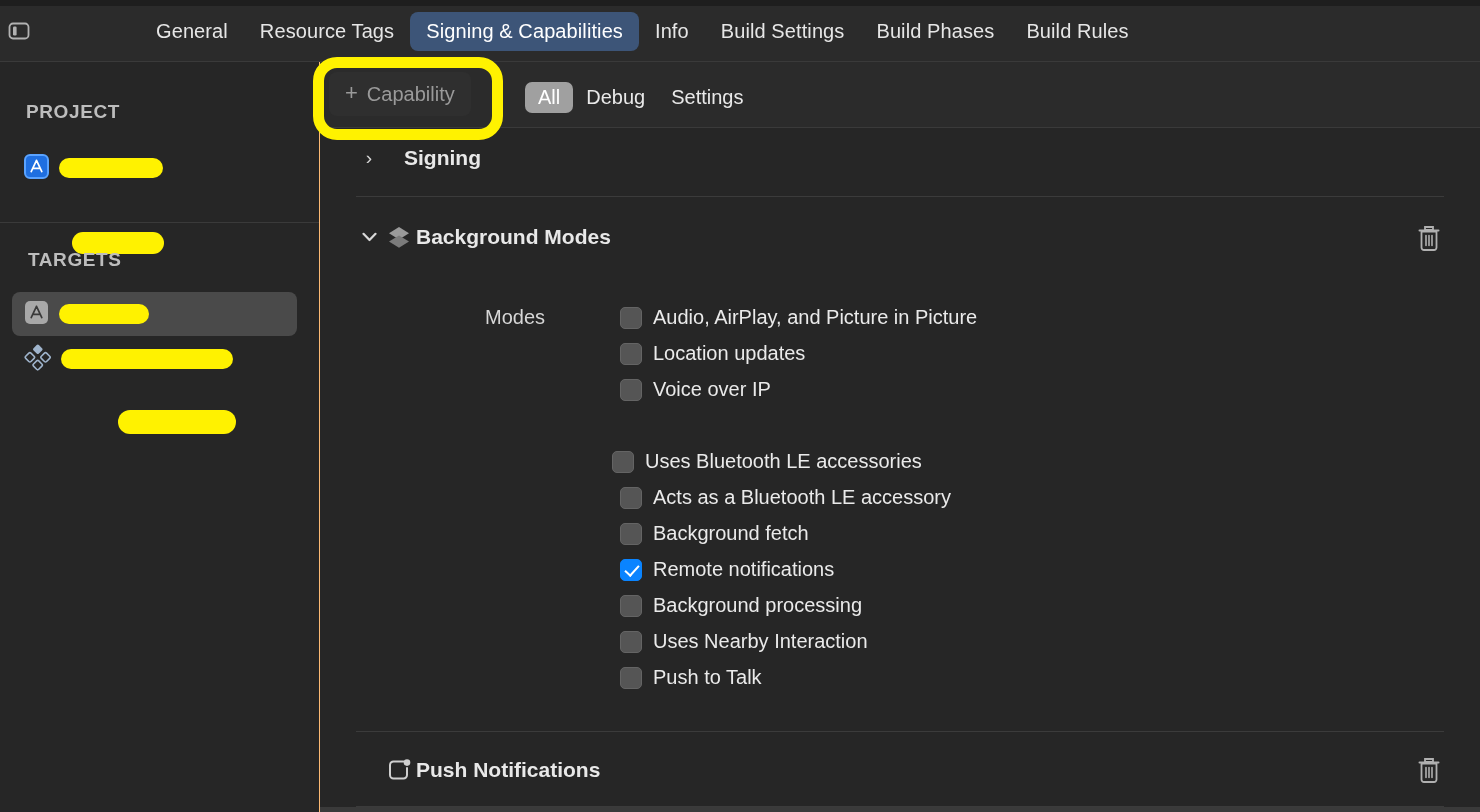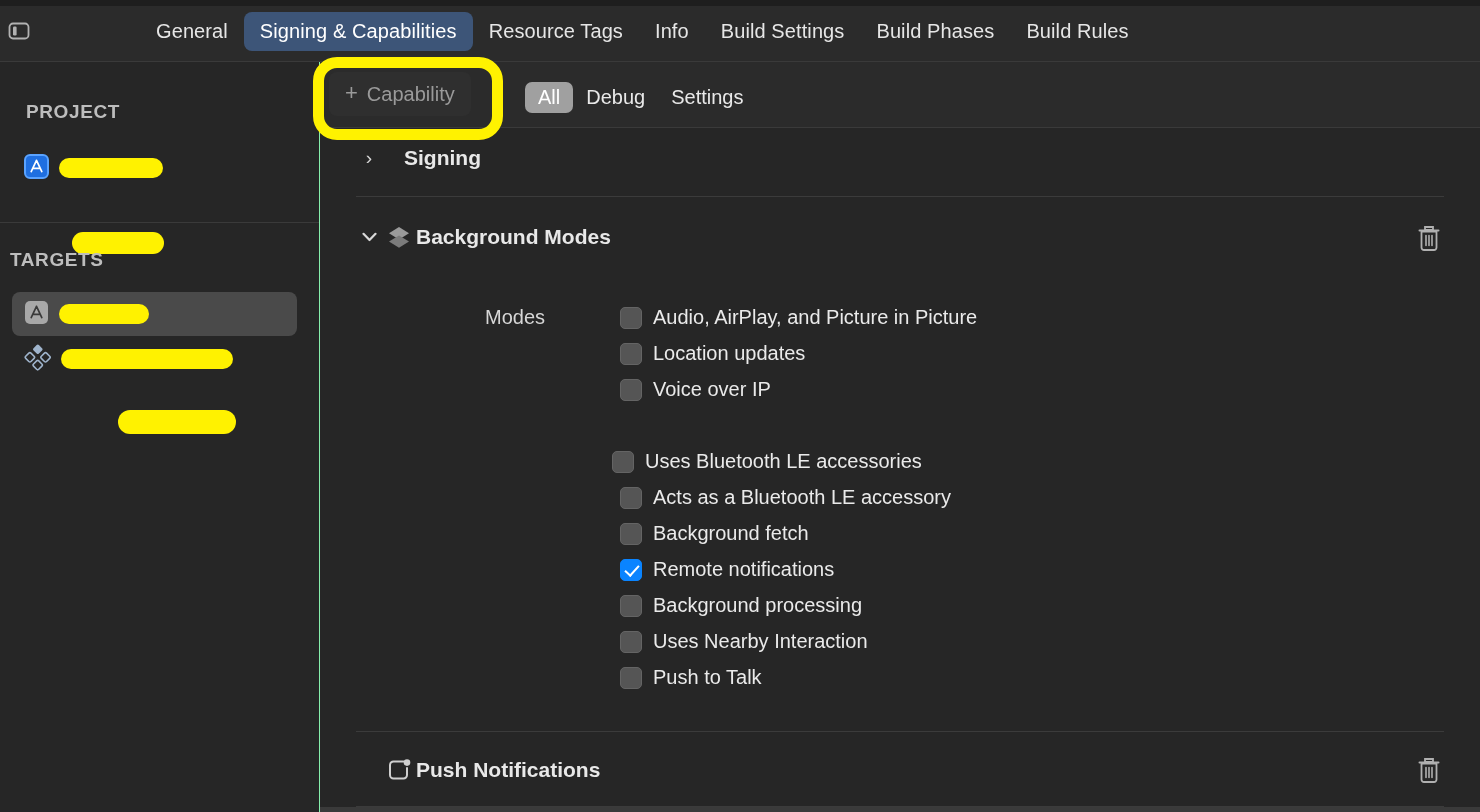--- a/index.html
+++ b/index.html
@@ -2,21 +2,21 @@
 <html><head>
 <meta charset="utf-8">
 <style>
   * { box-sizing: border-box; margin: 0; padding: 0; }
   html, body {
     width: 1480px; height: 812px;
     background: #1e1e1e;
     font-family: "Liberation Sans", sans-serif;
     overflow: hidden;
   }
-  #app { position: relative; width: 1480px; height: 812px; background: #86efac; }
+  #app { position: relative; width: 1480px; height: 812px; background: #fdba74; }
 
   
   .tabbar {
     position: absolute; left: 0; top: 0; width: 1480px; height: 62px;
     background: #2b2b2b;
     border-bottom: 1px solid #3a3a3a;
     display: flex; align-items: center;
   }
   .tabbar:before {
     content: ""; position: absolute; left: 0; top: 0; width: 1480px; height: 6px;
@@ -139,22 +139,22 @@
 
   <div class="tabbar">
     <div class="sidebar-toggle">
       <svg width="22" height="22" viewBox="0 0 22 22">
         <rect x="1.5" y="3.5" width="19" height="15" rx="3.5" fill="none" stroke="#b2b2b2" stroke-width="1.8"></rect>
         <rect x="5" y="6.5" width="3.6" height="9" rx="1.2" fill="#b2b2b2"></rect>
       </svg>
     </div>
     <div class="tablist">
       <div class="tab">General</div>
+      <div class="tab">Resource Tags</div>
       <div class="tab active">Signing &amp; Capabilities</div>
-      <div class="tab">Resource Tags</div>
       <div class="tab">Info</div>
       <div class="tab">Build Settings</div>
       <div class="tab">Build Phases</div>
       <div class="tab">Build Rules</div>
     </div>
   </div>
 
   <div class="toolbar">
     <div class="cap-button">
       <span class="plus-glyph">+</span>
@@ -176,21 +176,21 @@
           <rect x="1" y="1" width="23" height="23" rx="5" fill="#1f6fe0" stroke="#5aa3ff" stroke-width="2"></rect>
           <path d="M12.5 6.3 L7.2 17.6 M12.5 6.3 L17.8 17.6 M8.8 14.3 H16.2" stroke="#ffffff" stroke-width="1.7" fill="none" stroke-linecap="round"></path>
         </svg>
       </span>
       <span class="redact a"></span>
     </div>
     <div class="redact-blob" style="left:72px; top:170px; width:92px; height:22px; border-radius:11px;"></div>
 
     <div class="sidebar-divider" style="top:160px;"></div>
 
-    <div class="section-head" style="left:10px; top:187px;">TARGETS</div>
+    <div class="section-head" style="left:28px; top:187px;">TARGETS</div>
 
     <div class="srow selected" style="top:230px;">
       <span>
         <svg width="25" height="25" viewBox="0 0 25 25">
           <rect x="1" y="1" width="23" height="23" rx="5" fill="#a8a8a8"></rect>
           <path d="M12.5 6.3 L7.2 17.6 M12.5 6.3 L17.8 17.6 M8.8 14.3 H16.2" stroke="#3a3a3a" stroke-width="1.7" fill="none" stroke-linecap="round"></path>
         </svg>
       </span>
       <span class="redact b"></span>
     </div>

